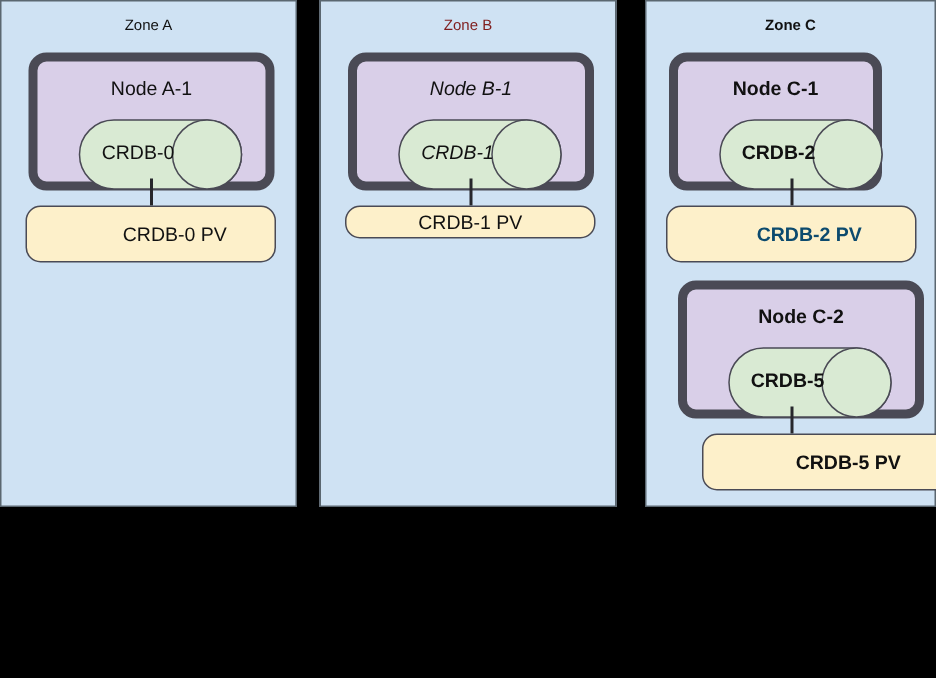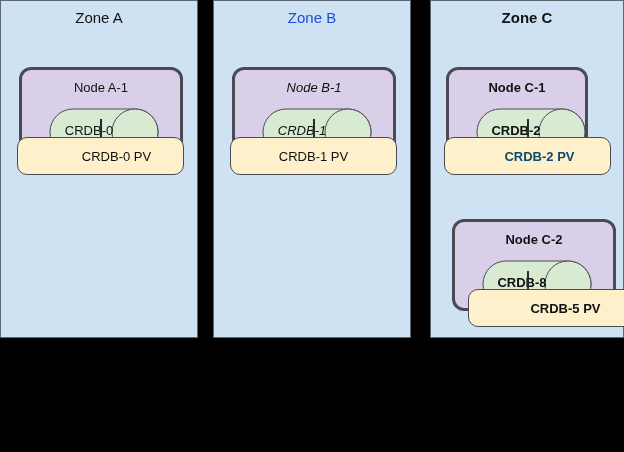--- a/index.html
+++ b/index.html
@@ -28,34 +28,33 @@
     border: 1px solid #5b6770;
     top: 0;
     height: 338px;
   }
   .zone-title {
     position: absolute;
     left: 0;
     right: 0;
     top: 9px;
     text-align: center;
-    font-size: 15px;
+    font-size: 10px;
     color: #111111;
     line-height: 15px;
     white-space: nowrap;
   }
 
   
   .node {
     position: absolute;
     box-sizing: border-box;
     background: #d9cfe8;
-    border: 3px solid #15803d;
+    border: 6px solid #15803d;
     border-radius: 12px;
-    margin-top: 32px;
   }
   .node-title {
     position: absolute;
     left: 0;
     right: 0;
     top: 10px;
     text-align: center;
     font-size: 13px;
     color: #111111;
     line-height: 15px;
@@ -128,33 +127,33 @@
           </svg>
           <div class="cyl-label" style="color: rgb(17, 17, 17);">CRDB-0</div>
         </div>
       </div>
       <div class="connector" style="left: 99px; top: 118px; height: 18px; background: rgb(39, 39, 44);"></div>
       <div class="pv" style="left: 16px; top: 136px; width: 167px; height: 38px; background: rgb(253, 240, 202); border-color: rgb(74, 74, 85);">
         <div class="pv-label" style="color: rgb(17, 17, 17); padding-left: 32px;">CRDB-0 PV</div>
       </div>
     </div>
     <div class="zone" style="left: 213px; width: 198px; background: rgb(207, 226, 243); border-color: rgb(91, 103, 112);">
-      <div class="zone-title" style="color: #1d4ed8;">Zone B</div>
+      <div class="zone-title" style="color: #7f1d1d;">Zone B</div>
       <div class="node" style="left: 18px; top: 34px; width: 164px; height: 92px; background: rgb(217, 207, 232); border-color: rgb(74, 74, 85); font-style: italic;">
         <div class="node-title" style="color: rgb(17, 17, 17);">Node B-1</div>
         <div class="cyl" style="left: 27px; top: 38px;">
           <svg viewBox="0 0 110 48">
             <path d="M 24 1 L 86 1 A 23 23 0 0 1 86 47 L 24 47 A 23 23 0 0 1 24 1 Z" fill="#d9ead3" stroke="#4a4a55" stroke-width="1"></path>
             <ellipse cx="86" cy="24" rx="23" ry="23" fill="#d9ead3" stroke="#4a4a55" stroke-width="1"></ellipse>
           </svg>
           <div class="cyl-label" style="color: rgb(17, 17, 17);">CRDB-1</div>
         </div>
       </div>
       <div class="connector" style="left: 99px; top: 118px; height: 18px; background: rgb(39, 39, 44);"></div>
-      <div class="pv" style="left: 16px; top: 136px; width: 167px; height: 38px; background: rgb(253, 240, 202); border-color: rgb(74, 74, 85);">
+      <div class="pv" style="left: 16px; top: 136px; width: 167px; height: 22px; background: rgb(253, 240, 202); border-color: rgb(74, 74, 85);">
         <div class="pv-label" style="color: rgb(17, 17, 17);">CRDB-1 PV</div>
       </div>
     </div>
     <div class="zone" style="left: 430px; width: 194px; background: rgb(207, 226, 243); border-color: rgb(91, 103, 112); font-weight: bold;">
       <div class="zone-title" style="color: rgb(17, 17, 17);">Zone C</div>
       <div class="node" style="left: 15px; top: 34px; width: 142px; height: 92px; background: rgb(217, 207, 232); border-color: rgb(74, 74, 85);">
         <div class="node-title" style="color: rgb(17, 17, 17);">Node C-1</div>
         <div class="cyl" style="left: 27px; top: 38px;">
           <svg viewBox="0 0 110 48">
             <path d="M 24 1 L 86 1 A 23 23 0 0 1 86 47 L 24 47 A 23 23 0 0 1 24 1 Z" fill="#d9ead3" stroke="#4a4a55" stroke-width="1"></path>
@@ -167,21 +166,21 @@
       <div class="pv" style="left: 13px; top: 136px; width: 167px; height: 38px; background: rgb(253, 240, 202); border-color: rgb(74, 74, 85);">
         <div class="pv-label" style="color: #0c4a6e; padding-left: 24px;">CRDB-2 PV</div>
       </div>
       <div class="node" style="left: 21px; top: 186px; width: 164px; height: 92px; background: rgb(217, 207, 232); border-color: rgb(74, 74, 85);">
         <div class="node-title" style="color: rgb(17, 17, 17);">Node C-2</div>
         <div class="cyl" style="left: 27px; top: 38px;">
           <svg viewBox="0 0 110 48">
             <path d="M 24 1 L 86 1 A 23 23 0 0 1 86 47 L 24 47 A 23 23 0 0 1 24 1 Z" fill="#d9ead3" stroke="#4a4a55" stroke-width="1"></path>
             <ellipse cx="86" cy="24" rx="23" ry="23" fill="#d9ead3" stroke="#4a4a55" stroke-width="1"></ellipse>
           </svg>
-          <div class="cyl-label" style="color: rgb(17, 17, 17);">CRDB-8</div>
+          <div class="cyl-label" style="color: rgb(17, 17, 17);">CRDB-5</div>
         </div>
       </div>
       <div class="connector" style="left: 96px; top: 270px; height: 18px; background: rgb(39, 39, 44);"></div>
       <div class="pv" style="left: 13px; top: 288px; width: 195px; height: 38px; background: rgb(253, 240, 202); border-color: rgb(74, 74, 85); margin-left: 24px;">
         <div class="pv-label" style="color: rgb(17, 17, 17);">CRDB-5 PV</div>
       </div>
     </div>
   </div>
 
 </body></html>

